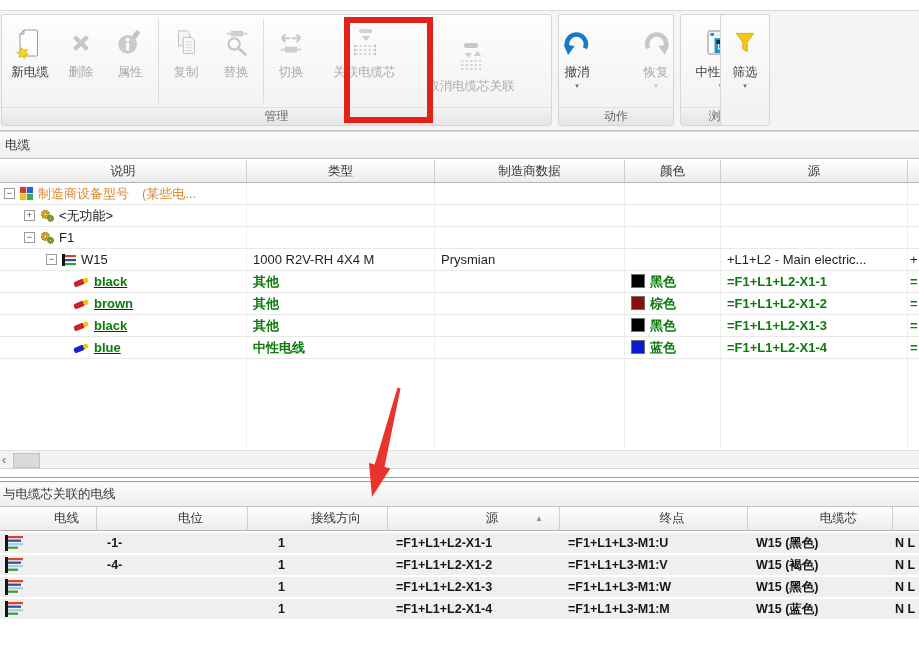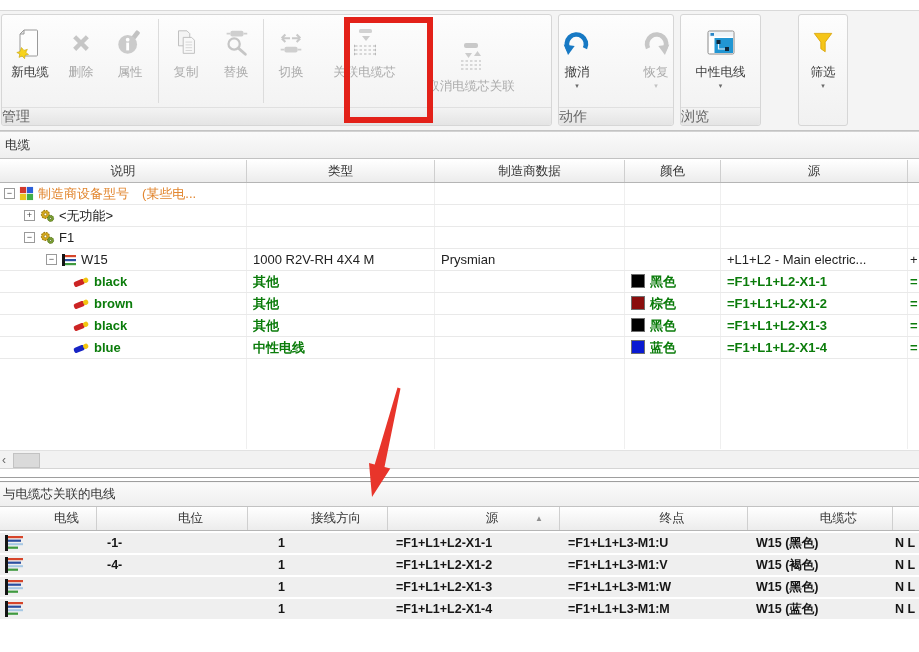--- a/index.html
+++ b/index.html
@@ -12,41 +12,41 @@
           background:linear-gradient(#fdfdfd,#f1f1f1);box-sizing:border-box;}
   .rgroup .btnrow{display:flex;align-items:stretch;height:92px;}
   .rbtn{display:flex;flex-direction:column;align-items:center;justify-content:flex-start;
         padding-top:6px;box-sizing:border-box;}
   .rbtn .icon{height:44px;display:flex;align-items:center;justify-content:center;}
   .rbtn .blabel{font-size:12.5px;line-height:15px;color:#3c3c3c;white-space:nowrap;}
   .rbtn.disabled .blabel{color:#ababab;}
   .rbtn .caret{font-size:7px;color:#6a6a6a;line-height:9px;margin-top:1px;}
   .rbtn.disabled .caret{color:#c2c2c2;}
   .vsep{width:1px;background:#dcdcdc;margin:4px 2px;}
-  .glabel{position:absolute;left:0;right:0;bottom:0;height:17px;text-align:left;
-          font-size:14px;color:#666;line-height:17px;
+  .glabel{position:absolute;left:0;right:0;bottom:0;height:17px;text-align:center;
+          font-size:12px;color:#666;line-height:17px;
           background:linear-gradient(#f3f3f3,#e4e4e4);border-top:1px solid #e0e0e0;
           border-radius:0 0 3px 3px;}
   
   .ptitle{position:absolute;left:0;width:919px;font-size:12.5px;color:#333;
           padding-left:5px;box-sizing:border-box;background:linear-gradient(#fafafa,#efefef);
           border-top:1px solid #d2d2d2;border-bottom:1px solid #c2c2c2;}
   
   .thead{display:grid;background:linear-gradient(#ffffff,#ececec);border-bottom:1px solid #b5b5b5;box-sizing:border-box;}
   .hcell{position:relative;text-align:center;font-size:12.5px;color:#333;
          border-right:1px solid #cfcfcf;white-space:nowrap;overflow:hidden;box-sizing:border-box;}
   .ctable{position:absolute;left:0;top:160px;width:919px;height:290px;}
   .ctable .thead{grid-template-columns:247px 188px 190px 96px 187px 1fr;height:23px;}
   .ctable .hcell{line-height:22px;}
   .crow{display:grid;grid-template-columns:247px 188px 190px 96px 187px 1fr;height:22px;
         border-bottom:1px solid #e9e9e9;box-sizing:border-box;background:#fff;}
   .ccell{font-size:13px;line-height:21px;white-space:nowrap;overflow:hidden;
          padding:0 6px;border-right:1px solid #efefef;box-sizing:border-box;}
   .desc{display:flex;align-items:center;gap:4px;padding-left:4px;}
-  .lvl1{padding-left:24px;} .lvl2{padding-left:46px;} .lvl3{padding-left:72px;}
+  .lvl1{padding-left:24px;} .lvl2{padding-left:46px;} .lvl3{padding-left:72px;text-decoration:underline;}
   .expander{width:9px;height:9px;min-width:9px;border:1px solid #9a9a9a;background:#fff;
             font-size:9px;line-height:8px;text-align:center;color:#444;box-sizing:content-box;}
   .green{color:#0b7c0b;font-weight:bold;}
   .orange{color:#e2862f;}
   .swatch{display:inline-block;width:12px;height:12px;border:1px solid #6f6f6f;
           vertical-align:-2px;margin-right:5px;}
   .filler{position:relative;height:90px;}
   .filler .vline{position:absolute;top:0;bottom:0;width:1px;background:#efefef;}
   
   .hscroll{position:absolute;left:0;top:450px;width:919px;height:19px;background:#f2f2f2;
@@ -209,21 +209,21 @@
               <path d="M13.5 17 v5 h6.5" stroke="#e8f2fa" stroke-width="1.2" fill="none"></path>
             </svg>
           </span>
           <span class="blabel">中性电线</span>
           <span class="caret">▾</span>
         </div>
       </div>
       <div class="glabel">浏览</div>
     </div>
 
-    <div class="rgroup" style="left:798px;width:50px;">
+    <div class="rgroup" style="left:720px;width:50px;">
       <div class="btnrow" style="justify-content:center;">
         <div class="rbtn" style="width:46px;">
           <span class="icon">
             <svg viewBox="0 0 32 32" width="28" height="30">
               <polygon points="6,5 26,5 18.5,15 18.5,26 13.5,22.5 13.5,15" fill="#f5c518" stroke="#d9a50a"></polygon>
             </svg>
           </span>
           <span class="blabel">筛选</span>
           <span class="caret">▾</span>
         </div>

